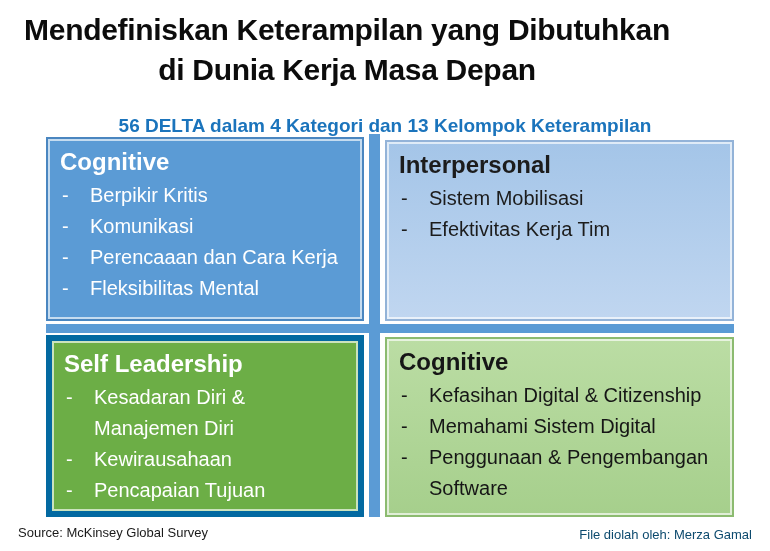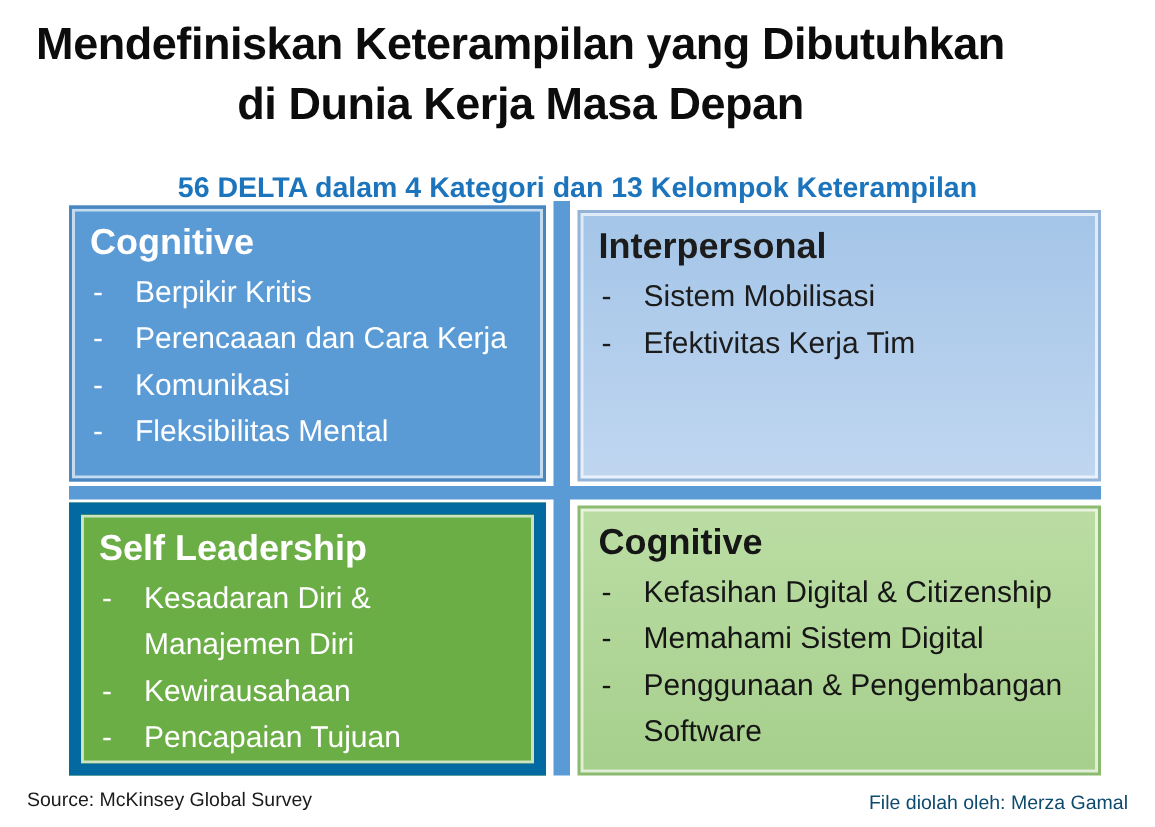--- a/index.html
+++ b/index.html
@@ -58,21 +58,21 @@
   }
   .box-tr {
     left:339px; top:6px; width:349px; height:181px;
     background:linear-gradient(180deg,#a4c5e8 0%,#c0d6f0 100%);
     border:2px solid #93b3d8;
     color:#1c1c1c;
   }
   .box-bl {
     left:0; top:201px; width:318px; height:182px;
     background:#6cae46;
-    border:8px solid #0369a1;
+    border:6px solid #0369a1;
     color:#ffffff;
   }
   .box-br {
     left:339px; top:203px; width:349px; height:180px;
     background:linear-gradient(180deg,#bbdda4 0%,#a6cf8c 100%);
     border:2px solid #8cbb70;
     color:#161616;
   }
   .footer-left {
     position:absolute; left:18px; top:525px;
@@ -94,22 +94,22 @@
 <h2 class="subtitle">56 DELTA dalam 4 Kategori dan 13 Kelompok Keterampilan</h2>
 
 <div class="grid">
   <div class="vstrip"></div>
   <div class="hstrip"></div>
 
   <section class="box box-tl">
     <h3>Cognitive</h3>
     <ul>
       <li>Berpikir Kritis</li>
+      <li>Komunikasi</li>
       <li>Perencaaan dan Cara Kerja</li>
-      <li>Komunikasi</li>
       <li>Fleksibilitas Mental</li>
     </ul>
   </section>
 
   <section class="box box-tr">
     <h3>Interpersonal</h3>
     <ul>
       <li>Sistem Mobilisasi</li>
       <li>Efektivitas Kerja Tim</li>
     </ul>

